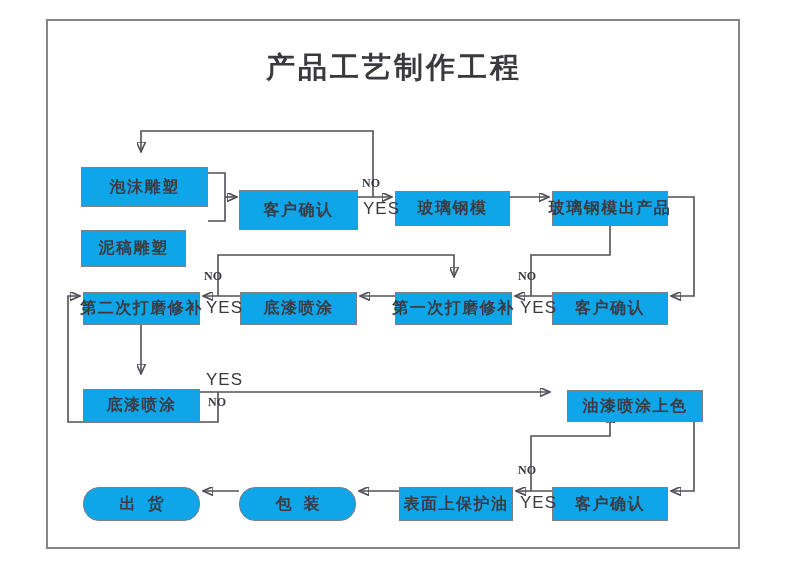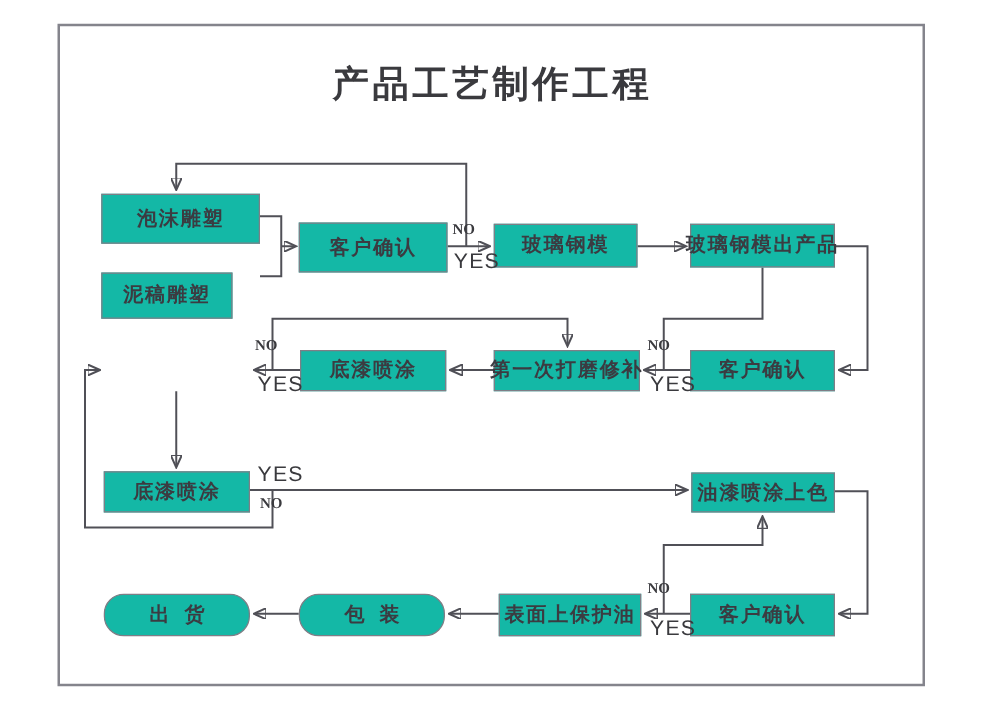--- a/index.html
+++ b/index.html
@@ -13,23 +13,24 @@
   }
   .title {
     position:absolute; left:46px; top:48px; width:696px; text-align:center;
     font-size:29px; font-weight:bold; color:#3a3a3e; letter-spacing:3px;
   }
   .wires { position:absolute; left:0; top:0; z-index:1; }
   .wires path { fill:none; stroke:#505057; stroke-width:1.6; }
   .node {
     position:absolute; z-index:2; box-sizing:border-box;
     display:flex; align-items:center; justify-content:center;
-    border:1.6px solid #7e7e86; background:#14b8a6;
+    border:1.6px solid #7e7e86; background:#0ea5e9;
     font-size:16px; font-weight:600; color:#3b3b41; letter-spacing:1.5px;
     white-space:nowrap;
+    margin-top:12px;
   }
   .node.wide { letter-spacing:12px; text-indent:12px;border-radius:16px; }
   .branch { position:absolute; z-index:3; color:#3a3a3e; line-height:1; }
   .branch.no  { font-family:Liberation Serif, serif; font-weight:700; font-size:12px; }
   .branch.yes { font-family:Liberation Sans, sans-serif; font-size:17px; letter-spacing:1px; }
 </style>
 </head>
 <body>
 
 <div class="stage">
@@ -64,26 +65,27 @@
     <path d="M399,491 H360" marker-end="url(#arrow)"></path>
     <path d="M239,491 H204" marker-end="url(#arrow)"></path>
   </svg>
 
   <div class="node" style="left:81px;top:155px;width:127px;height:40px">泡沫雕塑</div>
   <div class="node" style="left:81px;top:218px;width:105px;height:37px">泥稿雕塑</div>
   <div class="node" style="left:239px;top:178px;width:119px;height:40px">客户确认</div>
   <div class="node" style="left:395px;top:179px;width:115px;height:35px">玻璃钢模</div>
   <div class="node" style="left:552px;top:179px;width:116px;height:35px">玻璃钢模出产品</div>
 
+  <div class="node" style="left:83px;top:280px;width:117px;height:33px">第二次打磨修补</div>
   <div class="node" style="left:240px;top:280px;width:117px;height:33px">底漆喷涂</div>
   <div class="node" style="left:395px;top:280px;width:117px;height:33px">第一次打磨修补</div>
   <div class="node" style="left:552px;top:280px;width:116px;height:33px">客户确认</div>
 
   <div class="node" style="left:83px;top:377px;width:117px;height:33px">底漆喷涂</div>
-  <div class="node" style="left:553px;top:378px;width:115px;height:32px">油漆喷涂上色</div>
+  <div class="node" style="left:567px;top:378px;width:136px;height:32px">油漆喷涂上色</div>
 
   <div class="node wide" style="left:83px;top:475px;width:117px;height:34px">出货</div>
   <div class="node" style="left:399px;top:475px;width:114px;height:34px">表面上保护油</div>
   <div class="node wide" style="left:239px;top:475px;width:117px;height:34px">包装</div>
   <div class="node" style="left:552px;top:475px;width:116px;height:34px">客户确认</div>
 
   <div class="branch no" style="left:362px;top:177px">NO</div>
   <div class="branch yes" style="left:363px;top:200px">YES</div>
 
   <div class="branch no" style="left:204px;top:270px">NO</div>

